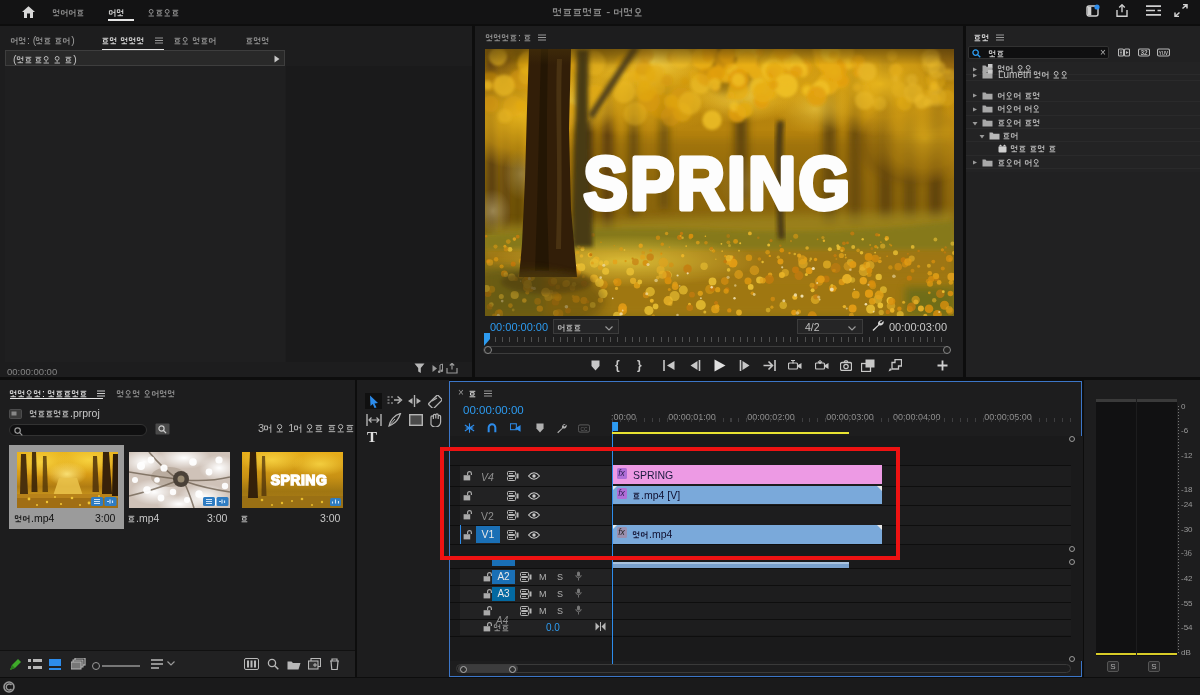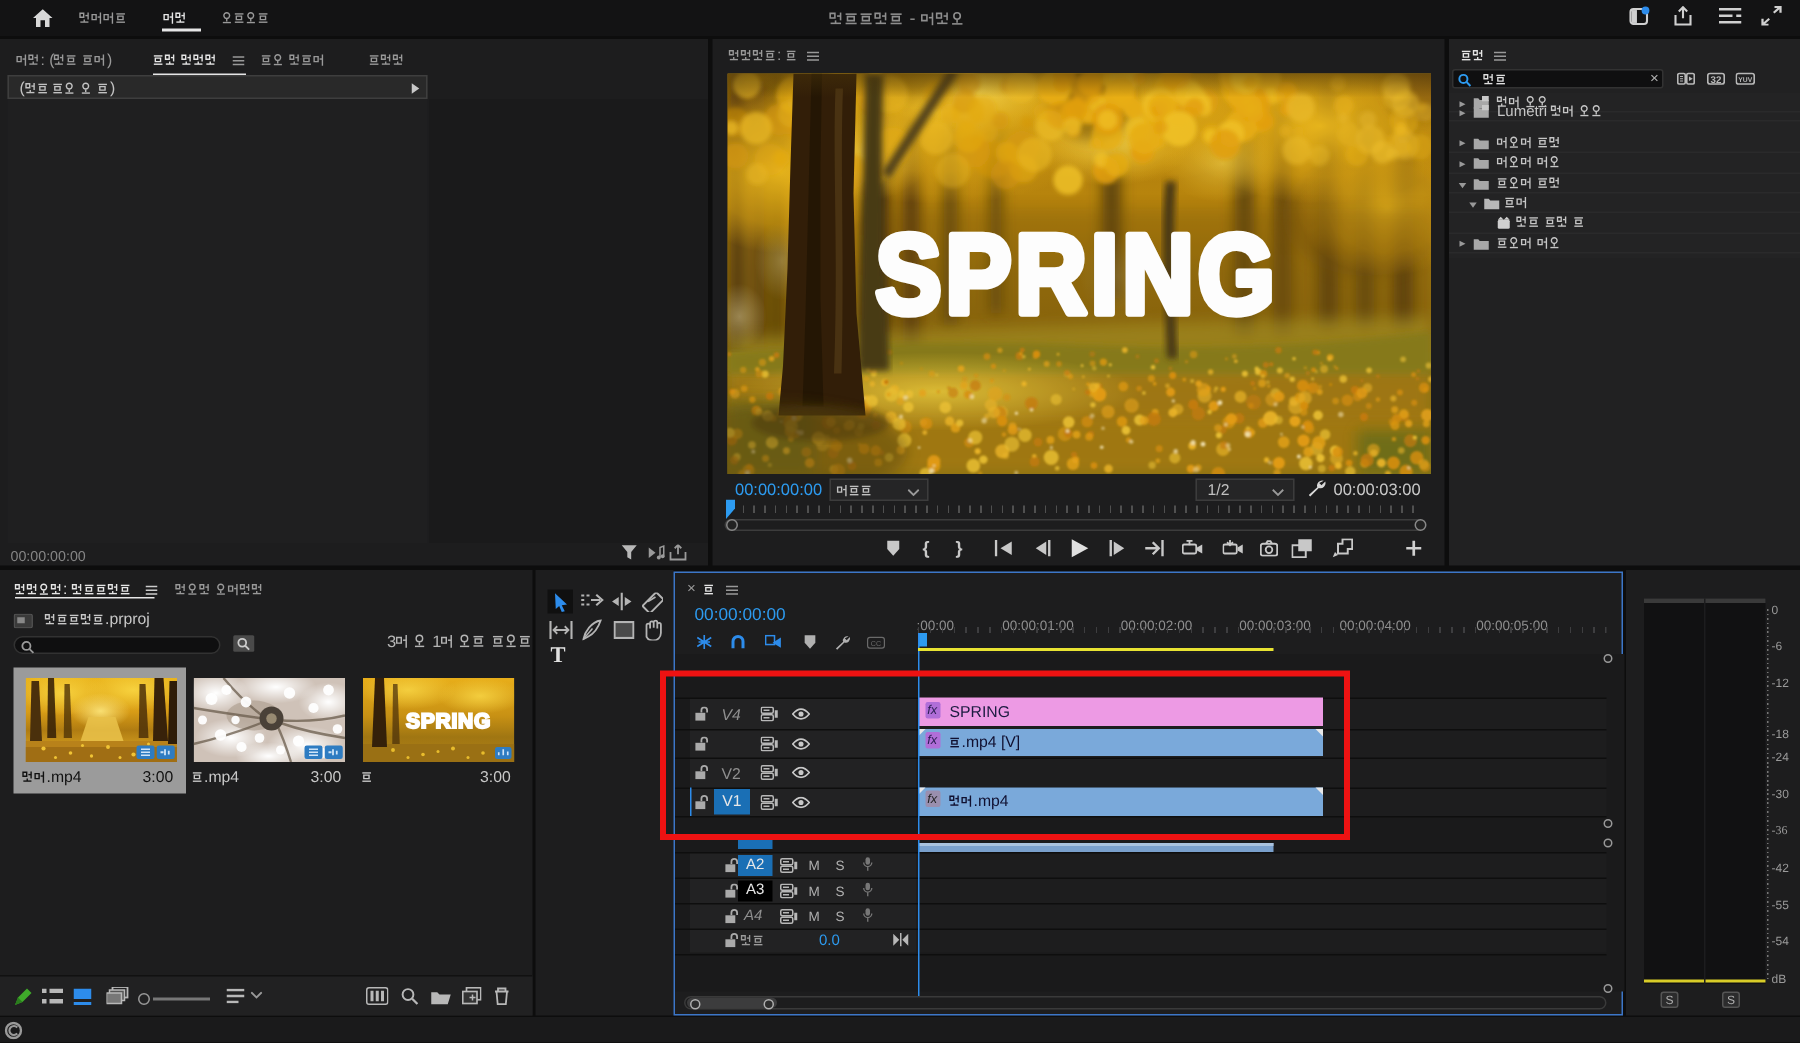--- a/index.html
+++ b/index.html
@@ -1052,21 +1052,21 @@
           <path d="M0.56 6.8 H6.3" stroke="rgb(192, 192, 192)" stroke-width="0.9239999999999999" fill="none"></path>
         </svg><svg width="8" height="8" style="display: inline-block; vertical-align: -1px; overflow: visible;">
           <path d="M0.56 1.28 H6.3" stroke="rgb(192, 192, 192)" stroke-width="0.9239999999999999" fill="none"></path>
           <path d="M1.54 2.72 h3.5 v2.4 h-3.5 z" stroke="rgb(192, 192, 192)" stroke-width="0.9239999999999999" fill="none"></path>
           <path d="M0.56 6.8 H6.3" stroke="rgb(192, 192, 192)" stroke-width="0.9239999999999999" fill="none"></path>
         </svg></span>
   <svg class="ic" style="left:130px;top:300px;" width="8" height="5" viewBox="0 0 8 5">
         <path d="M0.5 0.5 L4 4 L7.5 0.5" fill="none" stroke="#999" stroke-width="1.2"></path>
       </svg>
   <div class="abs" style="left:322px;top:292.5px;width:66px;height:15px;border:1px solid #3c3c3c;background:#252526;"></div>
-  <span class="abs" style="left:330px;top:295px;color:#c0c0c0;font-size:10.5px;">1/2</span>
+  <span class="abs" style="left:330px;top:295px;color:#c0c0c0;font-size:10.5px;">4/2</span>
   <svg class="ic" style="left:373px;top:300px;" width="8" height="5" viewBox="0 0 8 5">
         <path d="M0.5 0.5 L4 4 L7.5 0.5" fill="none" stroke="#999" stroke-width="1.2"></path>
       </svg>
   <svg class="ic" style="left:396px;top:293px;" width="13" height="13" viewBox="0 0 13 13">
         <path d="M11.5 1.5 a3.4 3.4 0 0 0 -4.3 4.3 L1.5 11 L2.5 12 L8.2 6.3 a3.4 3.4 0 0 0 4.3 -4.3 L10 4.5 L8.5 3 Z" fill="#d8d8d8"></path>
       </svg>
   <span class="abs" style="left:414px;top:295px;color:#c8c8c8;font-size:11px;">00:00:03:00</span>
 
   <svg class="ic" style="left:8px;top:307px;" width="12" height="13" viewBox="0 0 12 13">
         <path d="M1 0 H7 V6 L1 13 Z" fill="#2d9bf0"></path>
@@ -1959,38 +1959,38 @@
         <span class="abs" style="left:89px;top:189.5px;color:#b0b0b0;font-size:9px;">M</span>
         <span class="abs" style="left:107px;top:189.5px;color:#b0b0b0;font-size:9px;">S</span>
         <svg class="ic" style="left:125px;top:189px;" width="7" height="10" viewBox="0 0 7 10">
           <rect x="2" y="0.5" width="3" height="5" rx="1.5" fill="#777"></rect>
           <path d="M0.8 4 a2.7 2.7 0 0 0 5.4 0 M3.5 7 v2.5" fill="none" stroke="#777" stroke-width="0.9"></path>
         </svg>
         <svg class="ic" style="left:33px;top:206.5px;" width="9" height="10" viewBox="0 0 9 10">
           <rect x="0.6" y="4.2" width="6.6" height="5.2" fill="#aaa"></rect>
           <path d="M4.6 4 V2.5 a1.9 1.9 0 0 1 3.8 0 V4" fill="none" stroke="#aaa" stroke-width="1.2"></path>
         </svg>
-        <div class="abs" style="left:42px;top:204.5px;width:23px;height:14.5px;background:#000000;color:#e8e8e8;font-size:10px;text-align:center;line-height:14.5px;">A3</div>
+        <div class="abs" style="left:42px;top:204.5px;width:23px;height:14.5px;background:#0369a1;color:#e8e8e8;font-size:10px;text-align:center;line-height:14.5px;">A3</div>
         <svg class="ic" style="left:70px;top:207px;" width="12" height="10" viewBox="0 0 12 10">
           <rect x="0.5" y="0.5" width="8" height="4" rx="1" fill="none" stroke="#b8b8b8" stroke-width="1"></rect>
           <rect x="0.5" y="5.5" width="8" height="4" rx="1" fill="none" stroke="#b8b8b8" stroke-width="1"></rect>
           <rect x="9.5" y="2.5" width="2" height="5" fill="#b8b8b8"></rect>
           <path d="M2 2.5 h4 M2 7.5 h4" stroke="#b8b8b8" stroke-width="0.9"></path>
         </svg>
         <span class="abs" style="left:89px;top:206.5px;color:#b0b0b0;font-size:9px;">M</span>
         <span class="abs" style="left:107px;top:206.5px;color:#b0b0b0;font-size:9px;">S</span>
         <svg class="ic" style="left:125px;top:206px;" width="7" height="10" viewBox="0 0 7 10">
           <rect x="2" y="0.5" width="3" height="5" rx="1.5" fill="#777"></rect>
           <path d="M0.8 4 a2.7 2.7 0 0 0 5.4 0 M3.5 7 v2.5" fill="none" stroke="#777" stroke-width="0.9"></path>
         </svg>
         <svg class="ic" style="left:33px;top:223.5px;" width="9" height="10" viewBox="0 0 9 10">
           <rect x="0.6" y="4.2" width="6.6" height="5.2" fill="#aaa"></rect>
           <path d="M4.6 4 V2.5 a1.9 1.9 0 0 1 3.8 0 V4" fill="none" stroke="#aaa" stroke-width="1.2"></path>
         </svg>
-        <span class="abs" style="left:46px;top:223px;color:#8f8f8f;font-size:10px;font-style:italic;">A4</span>
+        <span class="abs" style="left:46px;top:233px;color:#8f8f8f;font-size:10px;font-style:italic;">A4</span>
         <svg class="ic" style="left:70px;top:224px;" width="12" height="10" viewBox="0 0 12 10">
           <rect x="0.5" y="0.5" width="8" height="4" rx="1" fill="none" stroke="#b8b8b8" stroke-width="1"></rect>
           <rect x="0.5" y="5.5" width="8" height="4" rx="1" fill="none" stroke="#b8b8b8" stroke-width="1"></rect>
           <rect x="9.5" y="2.5" width="2" height="5" fill="#b8b8b8"></rect>
           <path d="M2 2.5 h4 M2 7.5 h4" stroke="#b8b8b8" stroke-width="0.9"></path>
         </svg>
         <span class="abs" style="left:89px;top:223.5px;color:#b0b0b0;font-size:9px;">M</span>
         <span class="abs" style="left:107px;top:223.5px;color:#b0b0b0;font-size:9px;">S</span>
         <svg class="ic" style="left:125px;top:223px;" width="7" height="10" viewBox="0 0 7 10">
           <rect x="2" y="0.5" width="3" height="5" rx="1.5" fill="#777"></rect>

